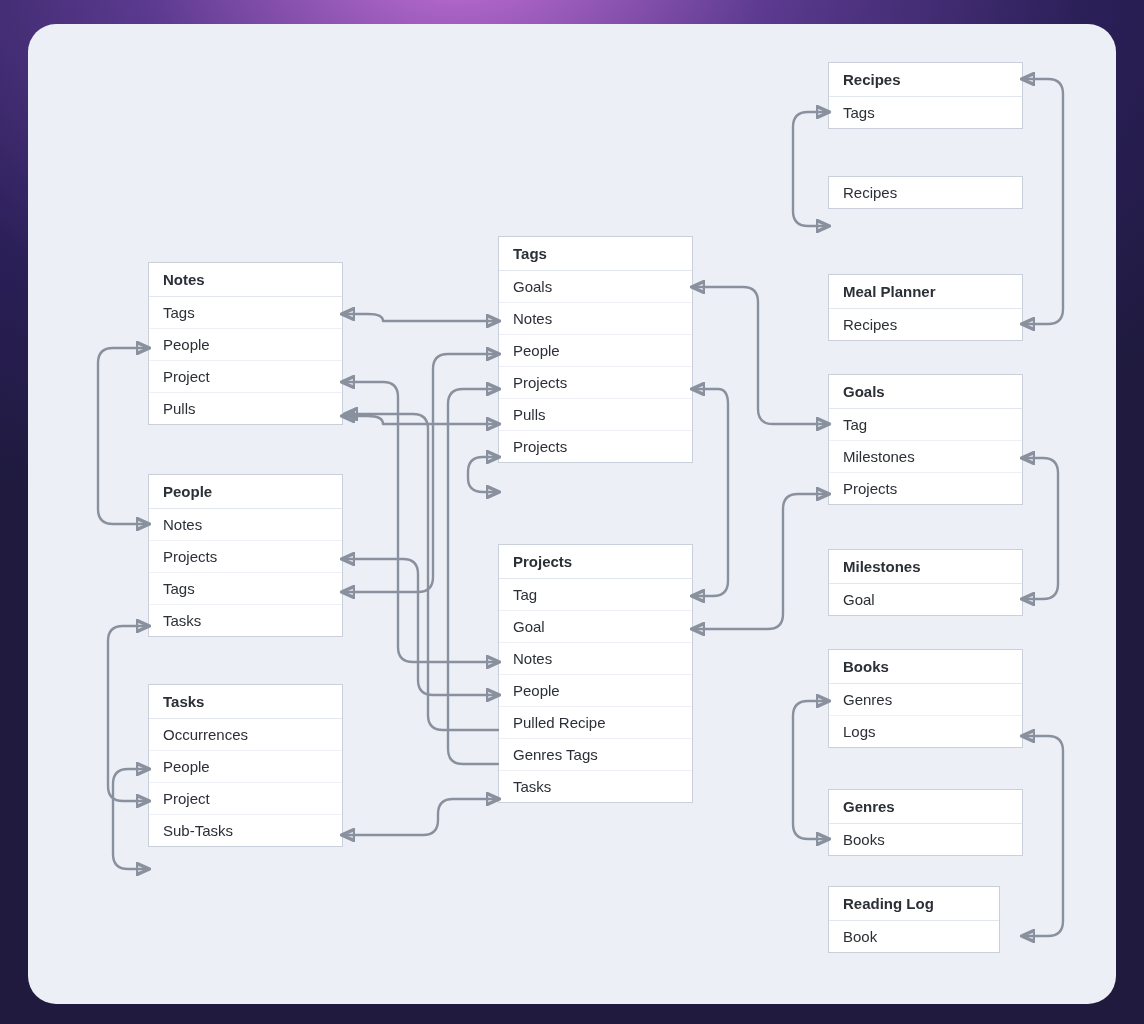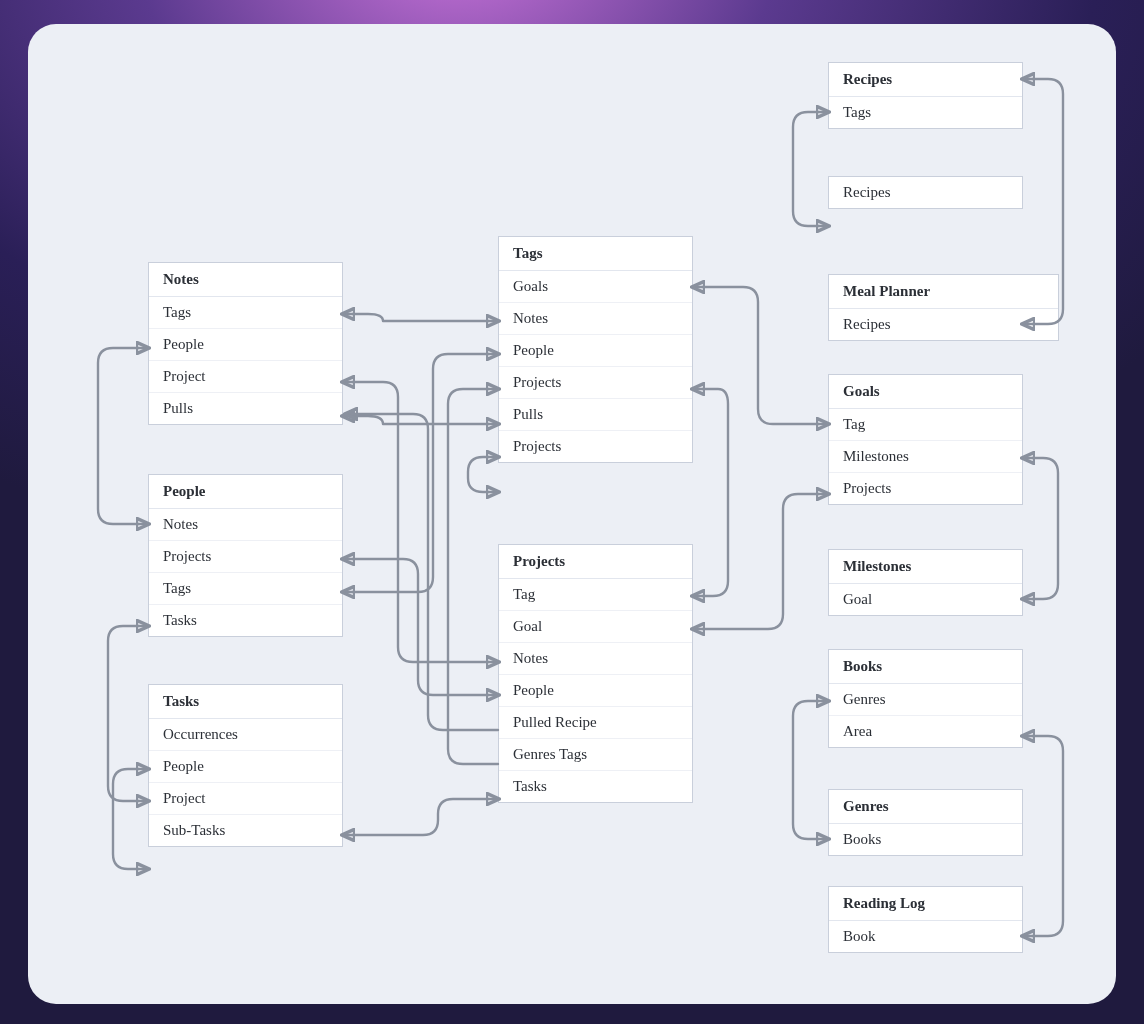--- a/index.html
+++ b/index.html
@@ -16,21 +16,20 @@
     width: 1088px; height: 980px;
     background: #eceff5;
     border-radius: 28px;
   }
   .entity {
     position: absolute;
     background: #fff;
     border: 1px solid #c9cfdb;
     font-size: 15px;
     color: #2b2f36;
-    font-family: Liberation Serif, serif;
   }
   .entity .hdr {
     font-weight: 700;
     padding: 8px 14px;
     border-bottom: 1px solid #e2e6ee;
   }
   .entity .row {
     padding: 7px 14px;
     border-bottom: 1px solid #eef0f5;
     font-weight: 400;
@@ -102,49 +101,49 @@
 
   <div class="entity" style="left:800px; top:38px; width:195px;">
     <div class="hdr">Recipes</div>
     <div class="row">Tags</div>
   </div>
 
   <div class="entity" style="left:800px; top:152px; width:195px;">
     <div class="row">Recipes</div>
   </div>
 
-  <div class="entity" style="left:800px; top:250px; width:231px;">
+  <div class="entity" style="left:800px; top:250px; width:195px;">
     <div class="hdr">Meal Planner</div>
     <div class="row">Recipes</div>
   </div>
 
   <div class="entity" style="left:800px; top:350px; width:195px;">
     <div class="hdr">Goals</div>
     <div class="row">Tag</div>
     <div class="row">Milestones</div>
     <div class="row">Projects</div>
   </div>
 
   <div class="entity" style="left:800px; top:525px; width:195px;">
     <div class="hdr">Milestones</div>
     <div class="row">Goal</div>
   </div>
 
   <div class="entity" style="left:800px; top:625px; width:195px;">
     <div class="hdr">Books</div>
     <div class="row">Genres</div>
-    <div class="row">Area</div>
+    <div class="row">Logs</div>
   </div>
 
   <div class="entity" style="left:800px; top:765px; width:195px;">
     <div class="hdr">Genres</div>
     <div class="row">Books</div>
   </div>
 
-  <div class="entity" style="left:800px; top:862px; width:195px;">
+  <div class="entity" style="left:800px; top:862px; width:172px;">
     <div class="hdr">Reading Log</div>
     <div class="row">Book</div>
   </div>
 
   <svg class="arrows">
     <defs>
       <marker id="ah" viewBox="0 0 10 10" refX="8" refY="5" markerWidth="6" markerHeight="6" orient="auto-start-reverse">
         <path d="M0,1 L9,5 L0,9 Z" fill="#8a919e"></path>
       </marker>
     </defs>

